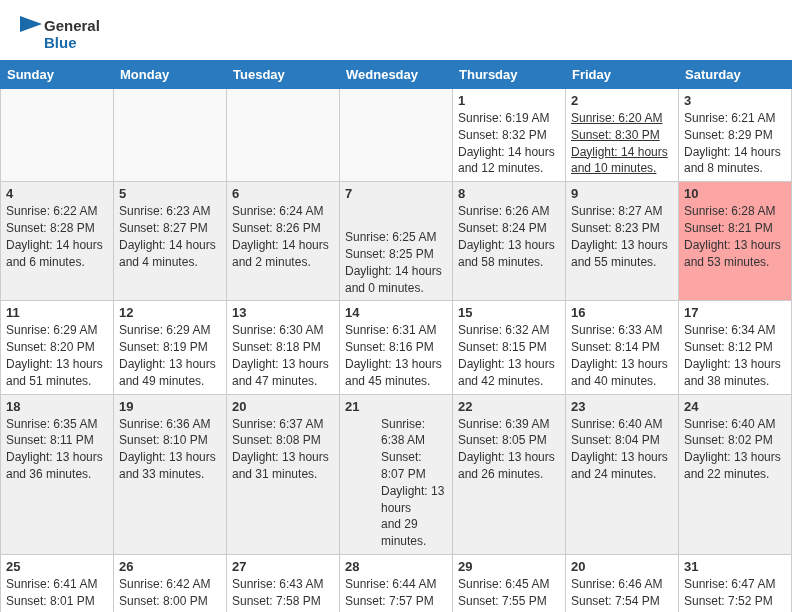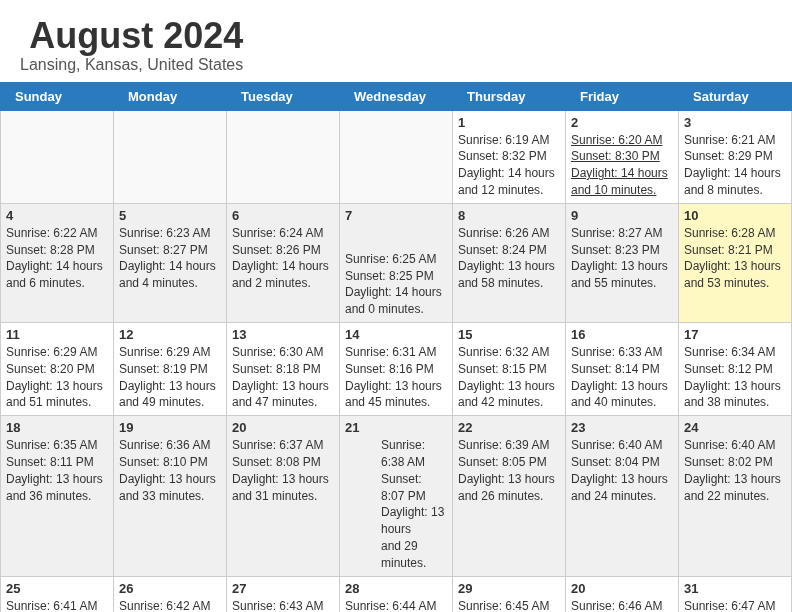--- a/index.html
+++ b/index.html
@@ -37,21 +37,21 @@
     .calendar {
       width: 100%;
       border-collapse: collapse;
       margin: 0;
       padding: 0 0px;
     }
     .calendar th {
       background-color: #2a7abf;
       color: #fff;
       text-align: left;
-      padding: 6px 14px;
+      padding: 6px 6px;
       font-size: 13px;
       font-weight: bold;
       border: 1px solid #2a7abf;
     }
     .calendar td {
       vertical-align: top;
       border: 1px solid #ccc;
       padding: 4px 5px;
       width: calc(100% / 7);
       min-height: 80px;
@@ -91,24 +91,31 @@
     }
     .legend-label {
       font-size: 12px;
       color: #333;
     }
   </style>
 </head>
 <body>
 
 <div class="header">
-  <div class="title-block">
-    <div class="month-year">August 2024</div>
-    <div class="location">Lansing, Kansas, United States</div>
+  <div class="logo">
+  <div style="display:flex; align-items:center; gap:0px;">
+    <svg width="22" height="36" viewBox="0 0 22 36">
+      <polygon points="0,0 22,8 0,16" fill="#1a6aaa"></polygon>
+    </svg>
+    <div style="margin-left:2px;">
+      <div style="font-size:15px; font-weight:bold; color:#333; line-height:1.15;">General</div>
+      <div style="font-size:15px; font-weight:bold; color:#1a6aaa; line-height:1.15;">Blue</div>
+    </div>
   </div>
+</div>
 </div>
 
 <table class="calendar">
   <thead>
     <tr>
     <th>Sunday</th>
         <th>Monday</th>
         <th>Tuesday</th>
         <th>Wednesday</th>
         <th>Thursday</th>
@@ -180,21 +187,21 @@
 Daylight: 13 hours
 and 58 minutes.</div>
         </td>
         <td style="background: rgb(240, 240, 240);">
           <span class="day-number">9</span>
           <div class="day-info" style="white-space: pre-line;">Sunrise: 8:27 AM
 Sunset: 8:23 PM
 Daylight: 13 hours
 and 55 minutes.</div>
         </td>
-        <td style="background: #fef9c3;">
+        <td style="background: #fca5a5;">
           <span class="day-number">10</span>
           <div class="day-info" style="white-space: pre-line;">Sunrise: 6:28 AM
 Sunset: 8:21 PM
 Daylight: 13 hours
 and 53 minutes.</div>
         </td>
       </tr>
       <tr>
         <td>
           <span class="day-number">11</span>

